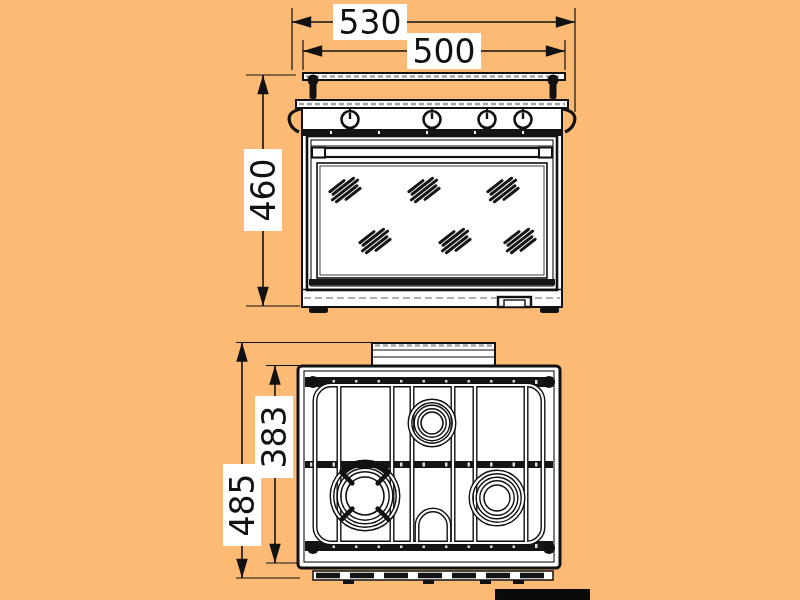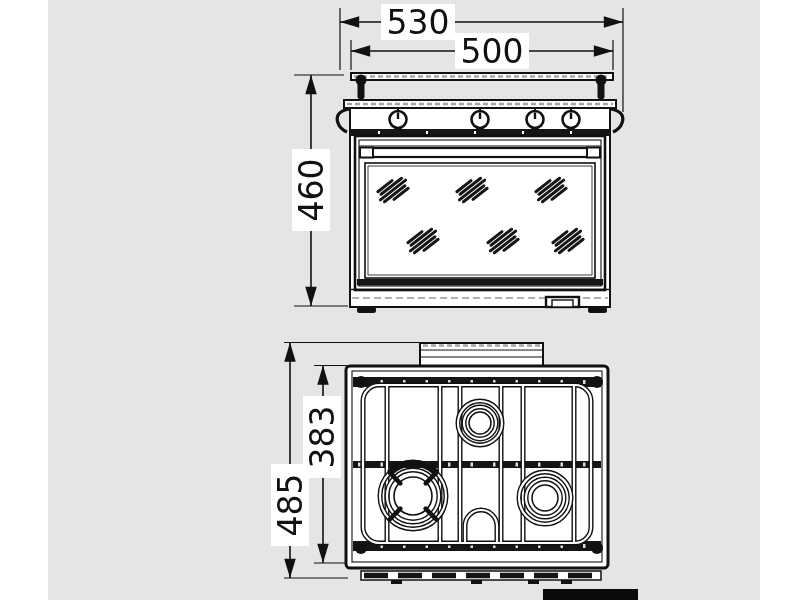--- a/index.html
+++ b/index.html
@@ -1,17 +1,17 @@
 <!DOCTYPE html>
 <html><head>
 <meta charset="utf-8">
 <style>
   html,body{margin:0;padding:0;background:#ffffff;}
-  .stage{position:relative;width:712px;height:600px;background:#e5e5e5;overflow:hidden;
-         font-family:"DejaVu Sans","Liberation Sans",sans-serif;margin-left:48px;}
+  .stage{position:relative;width:800px;height:600px;background:#fdba74;overflow:hidden;
+         font-family:"DejaVu Sans","Liberation Sans",sans-serif;}
   svg{display:block;}
   .ln   {stroke:#111;fill:none;stroke-width:2;}
   .thk  {stroke:#111;fill:none;stroke-width:2.6;}
   .thin {stroke:#111;fill:none;stroke-width:1.1;}
   .fw   {fill:#ffffff;}
   .dk   {fill:#151515;}
   .dim  {stroke:#111;fill:none;stroke-width:1.6;}
   .ext  {stroke:#111;fill:none;stroke-width:1.2;}
   .dimtxt{font-family:"DejaVu Sans","Liberation Sans",sans-serif;font-size:33px;
           fill:#111;text-anchor:middle;}

